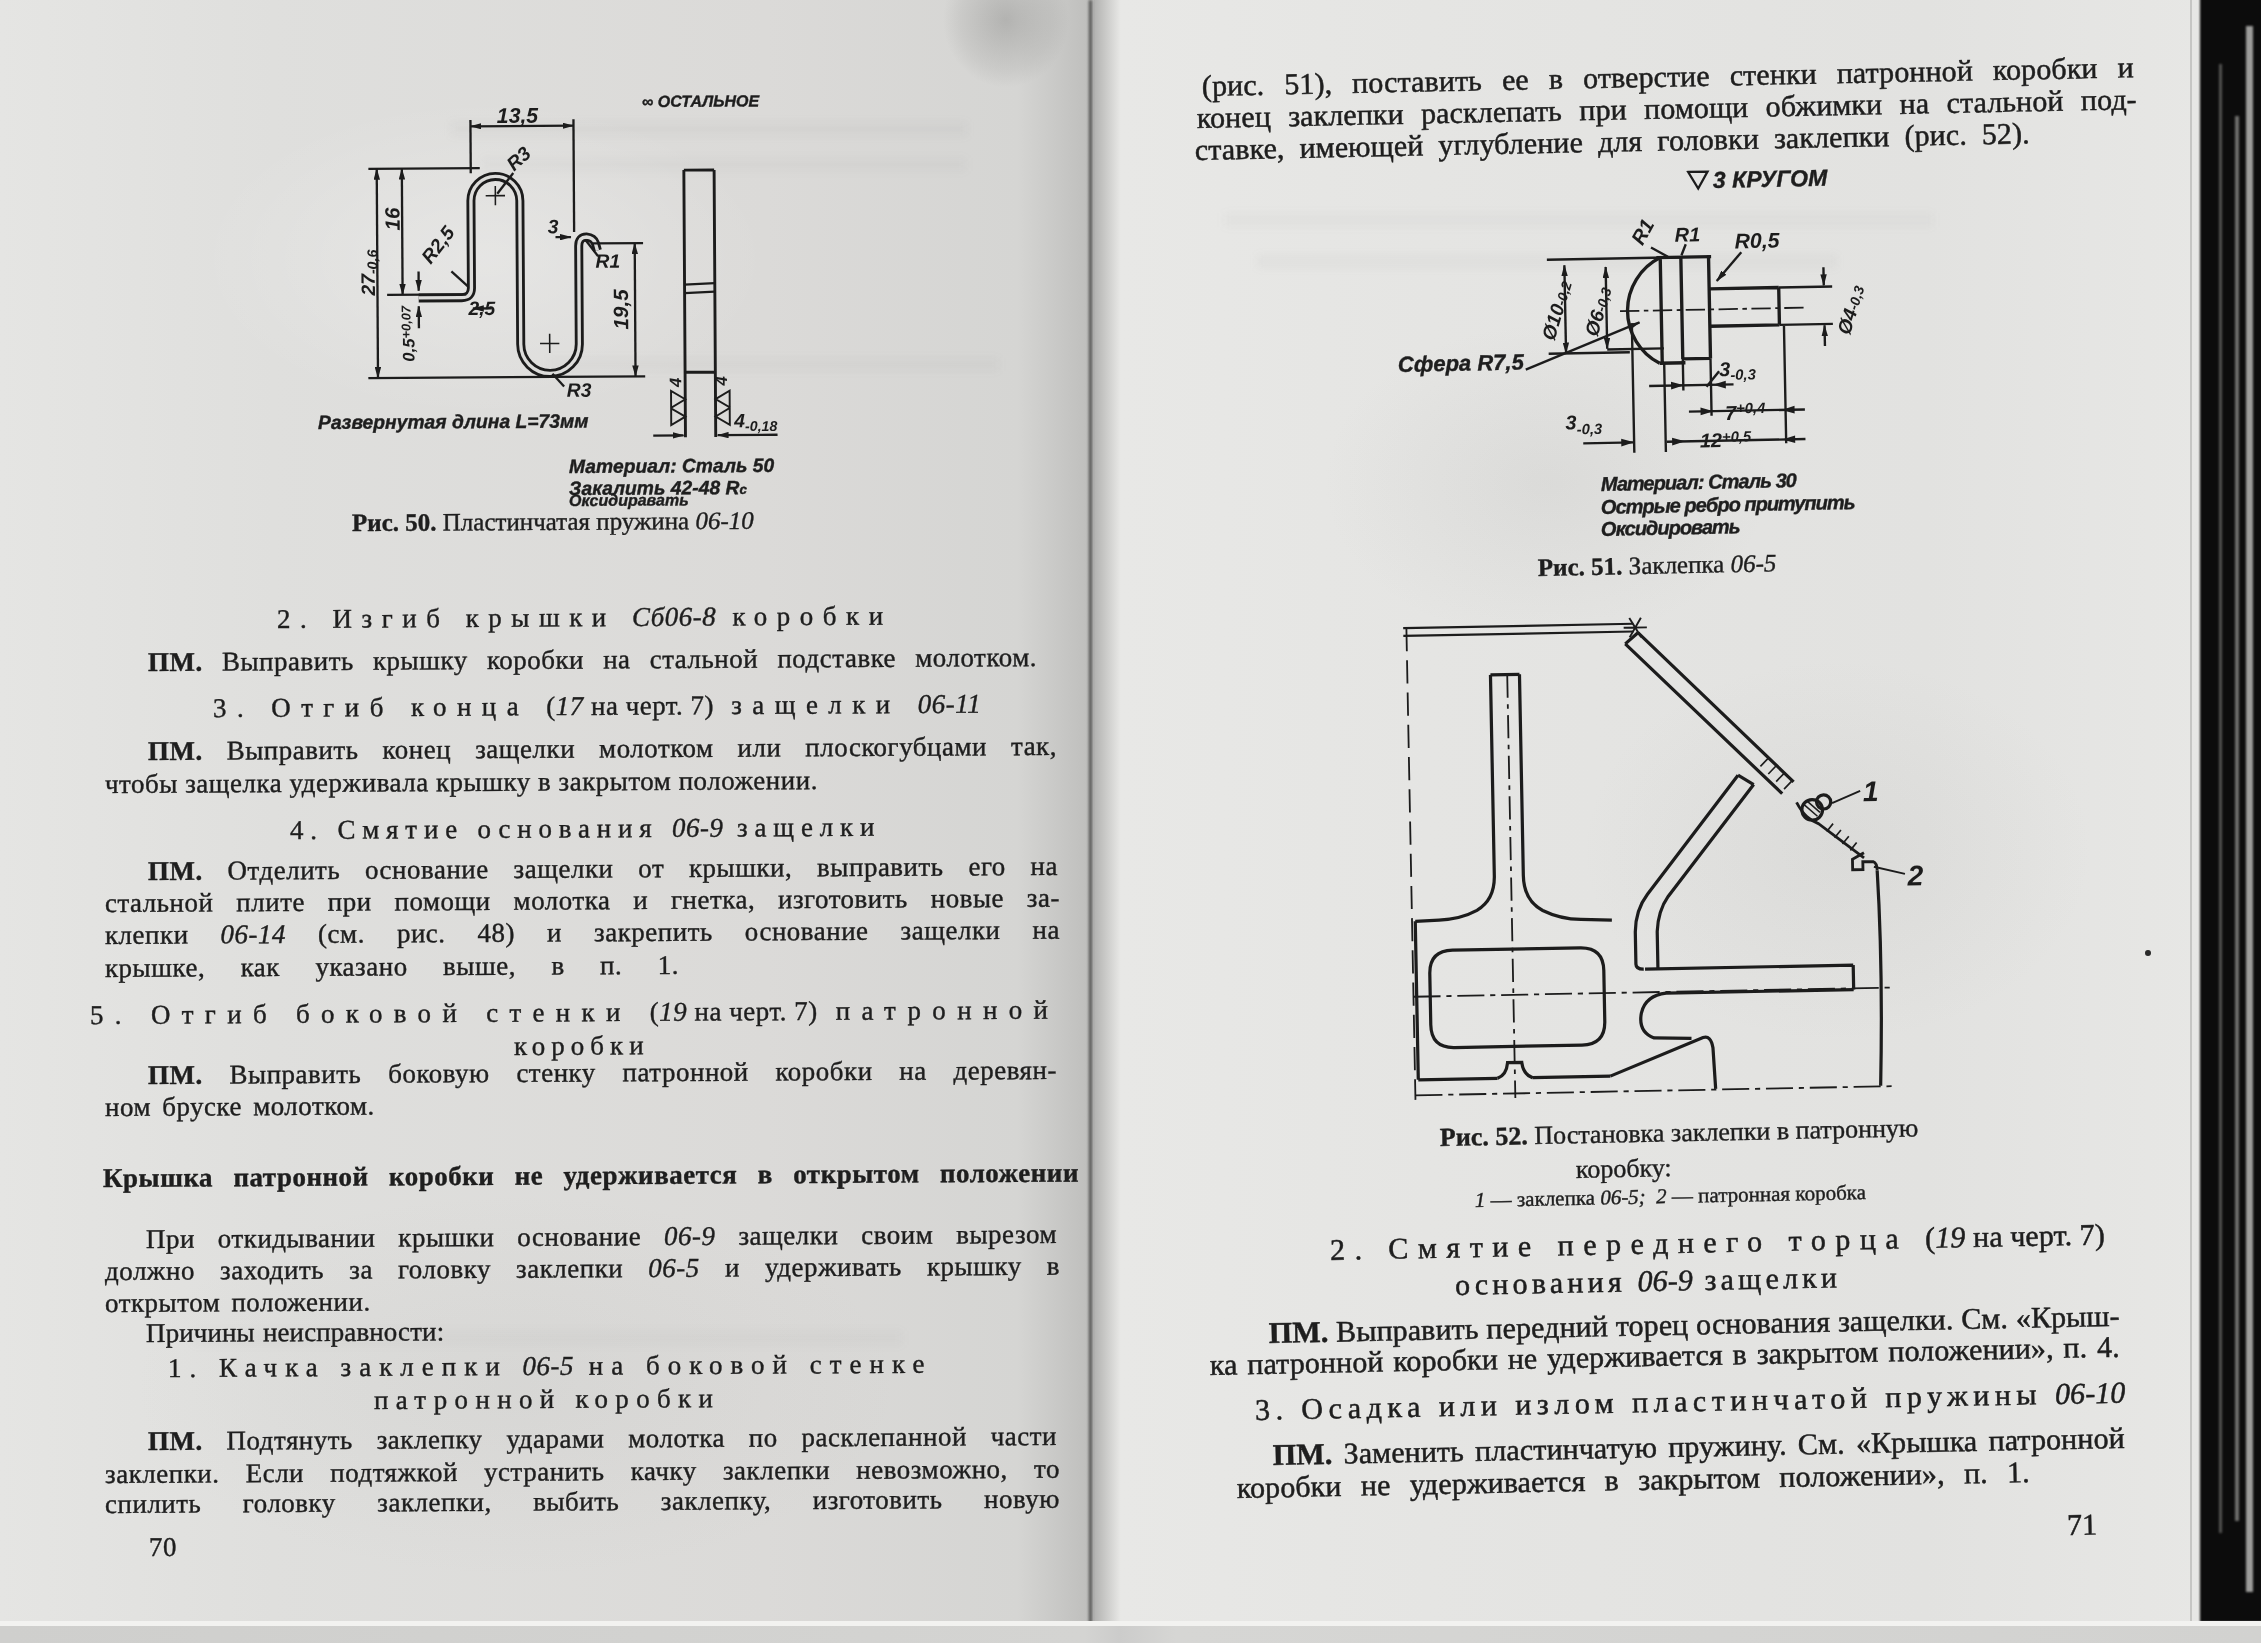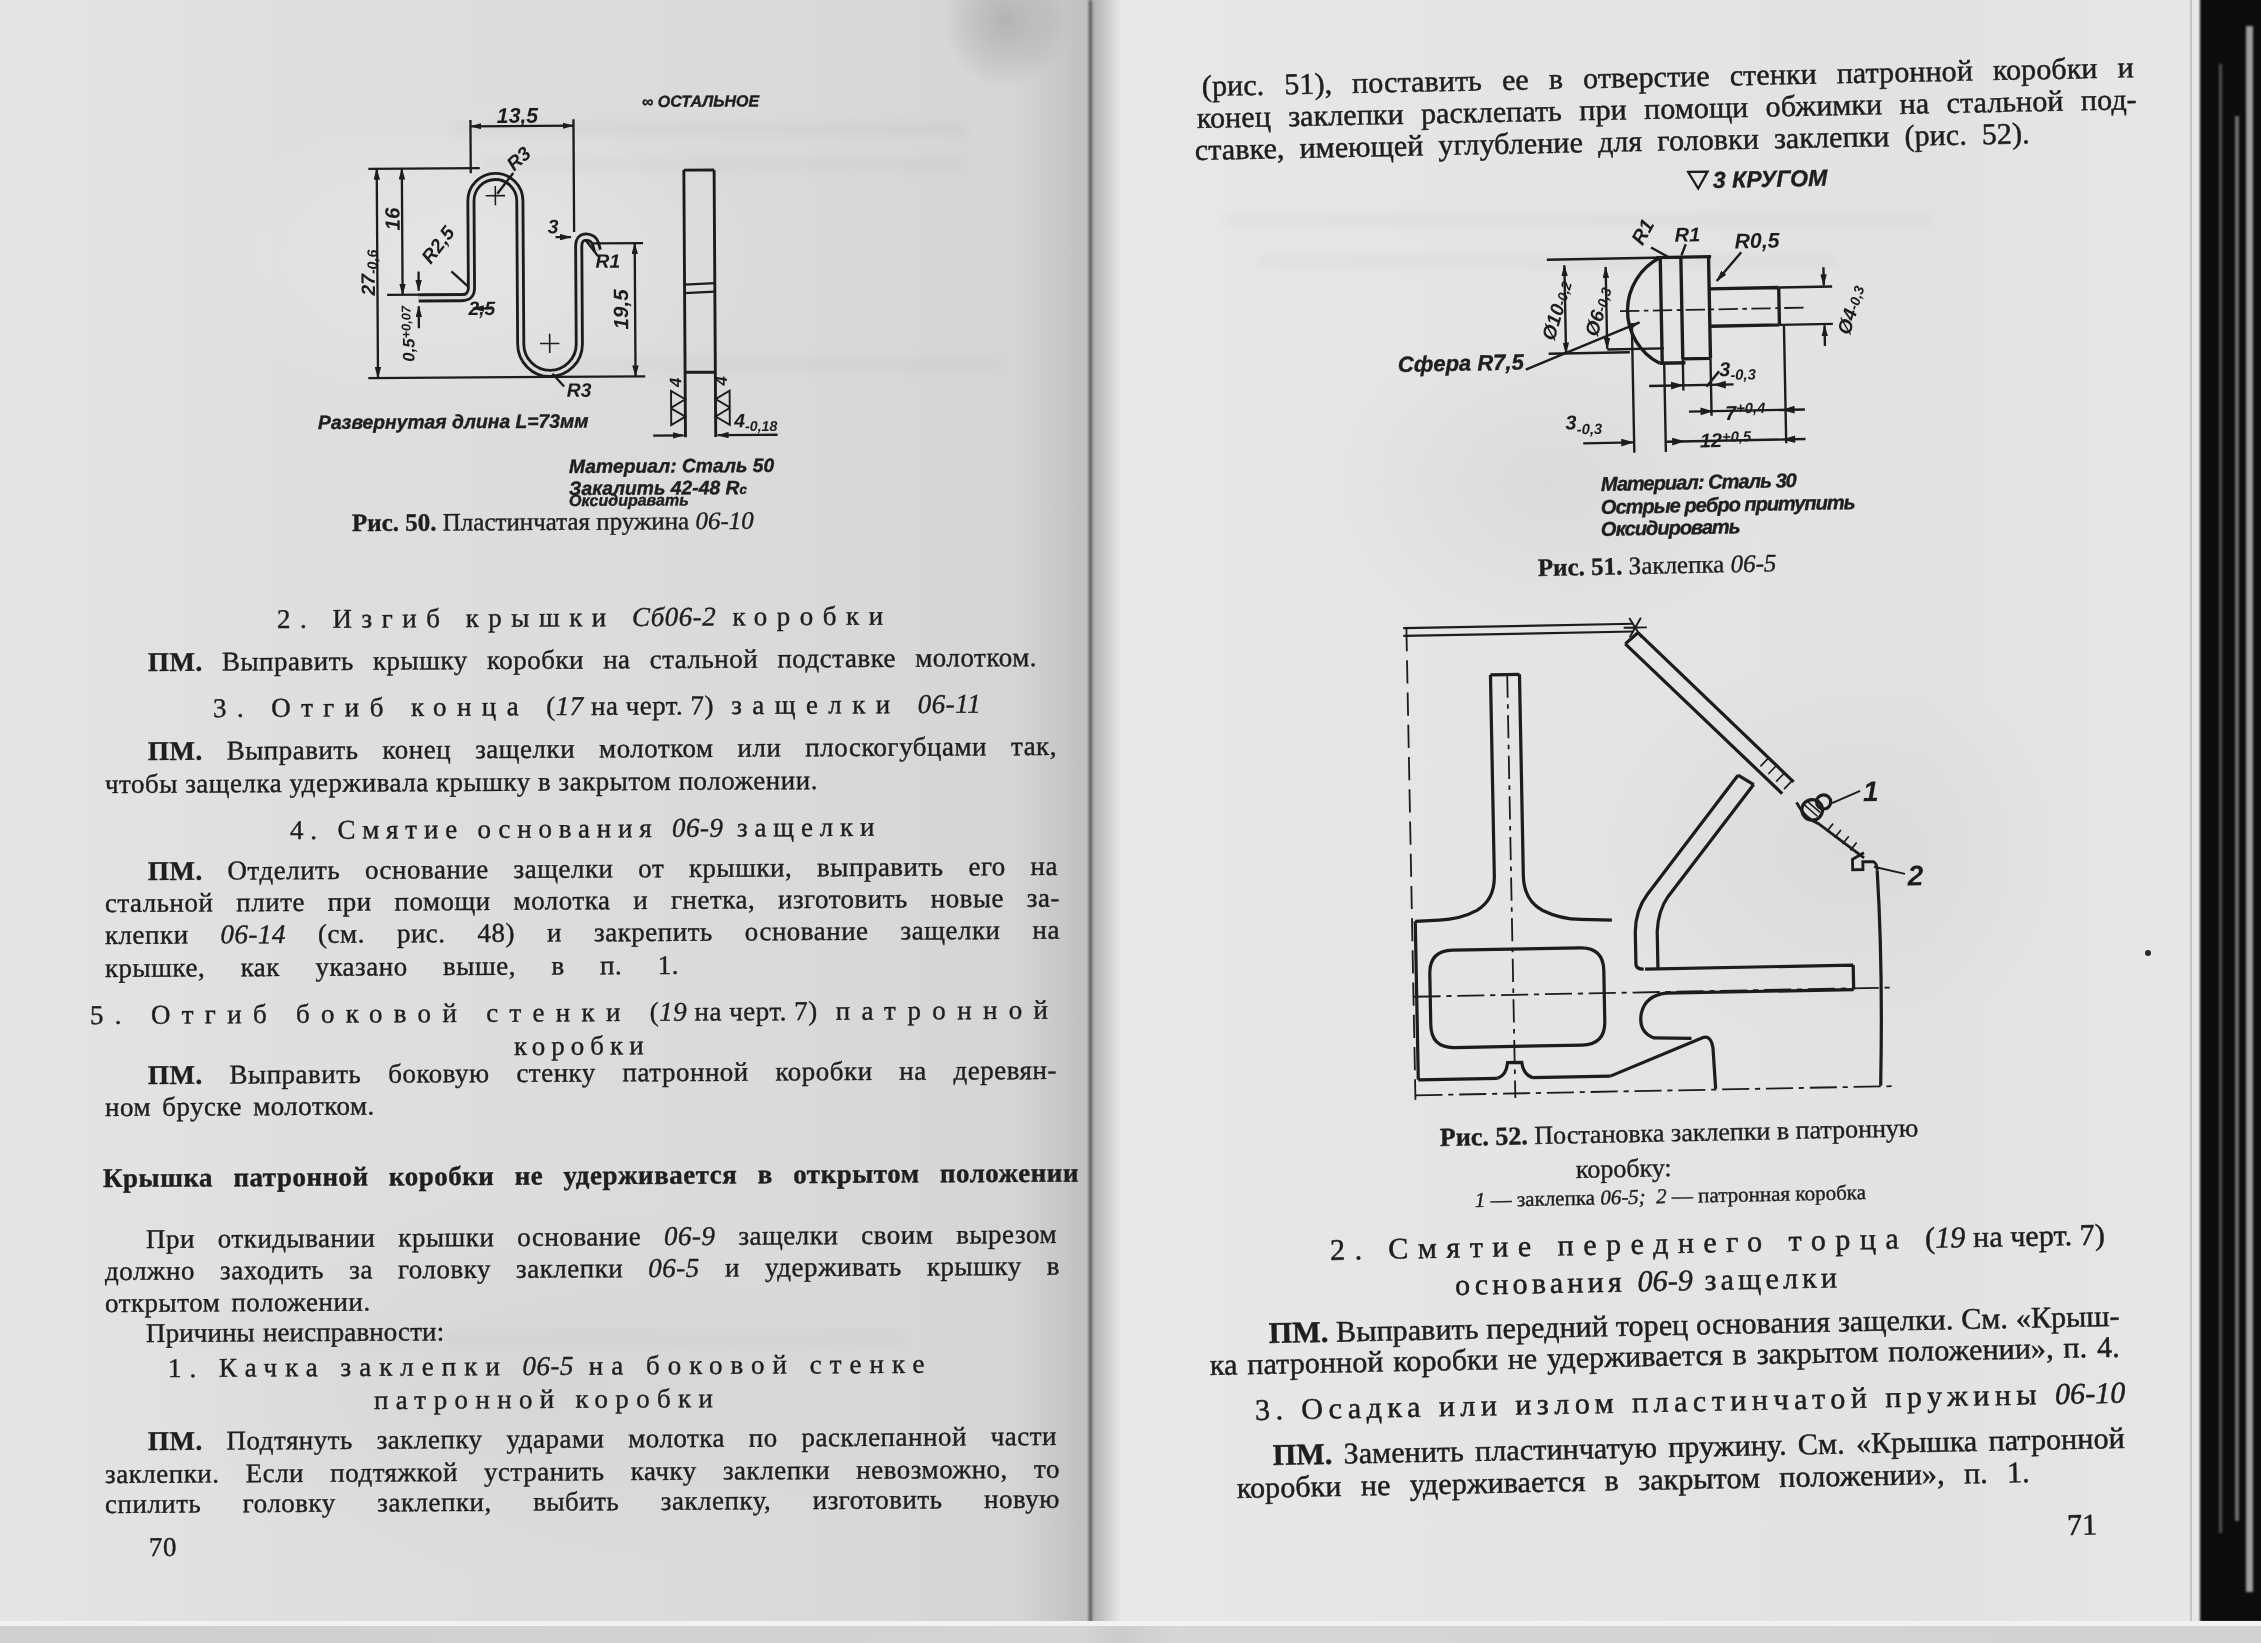--- a/index.html
+++ b/index.html
@@ -52,21 +52,21 @@
 <div style="position:absolute;left:483px;top:158px;width:483px;height:13px;background:rgba(110,110,108,0.045);filter:blur(4.5px);"></div>
 <div style="position:absolute;left:548px;top:358px;width:451px;height:13px;background:rgba(110,110,108,0.04);filter:blur(4.5px);"></div>
 <div style="position:absolute;left:193px;top:1331px;width:709px;height:14px;background:rgba(110,110,108,0.045);filter:blur(4.5px);"></div>
 <div style="position:absolute;left:1224px;top:213px;width:709px;height:14px;background:rgba(110,110,108,0.04);filter:blur(4.5px);"></div>
 <div style="position:absolute;left:1257px;top:255px;width:580px;height:13px;background:rgba(110,110,108,0.05);filter:blur(4.5px);"></div>
 <div class="mot" style="position:absolute;left:1321px;top:322px;width:451px;height:322px;background:radial-gradient(ellipse at 50% 50%,rgba(150,150,148,0.12),transparent 70%);"></div>
 <div class="mot" style="position:absolute;left:1579px;top:657px;width:516px;height:387px;background:radial-gradient(ellipse at 50% 50%,rgba(150,150,148,0.10),transparent 70%);"></div>
 <div class="mot" style="position:absolute;left:193px;top:97px;width:580px;height:322px;background:radial-gradient(ellipse at 50% 50%,rgba(255,255,255,0.25),transparent 70%);"></div>
 <div class="mot" style="position:absolute;left:129px;top:1192px;width:773px;height:387px;background:radial-gradient(ellipse at 50% 50%,rgba(160,160,158,0.10),transparent 70%);"></div>
 
-<div class="t s43 rl" style="left:277px;top:604px;"><span style="letter-spacing:9.5px;">2. Изгиб крышки </span><i>Сб06-2</i><span style="letter-spacing:9.5px;"> коробки</span></div>
+<div class="t s43 rl" style="left:277px;top:604px;"><span style="letter-spacing:9.5px;">2. Изгиб крышки </span><i>Сб06-8</i><span style="letter-spacing:9.5px;"> коробки</span></div>
 <div class="t s43 rl j" style="left:148px;top:647px;width:889px;"><b>ПМ.</b> Выправить крышку коробки на стальной подставке молотком.</div>
 <div class="t s43 rl" style="left:213px;top:693px;"><span style="letter-spacing:10.4px;">3. Отгиб конца </span>(<i>17</i> на черт. 7)<span style="letter-spacing:10.4px;"> защелки </span><i>06-11</i></div>
 <div class="t s43 rl j" style="left:148px;top:736px;width:909px;"><b>ПМ.</b> Выправить конец защелки молотком или плоскогубцами так,</div>
 <div class="t s43 rl" style="left:105px;top:769px;">чтобы защелка удерживала крышку в закрытом положении.</div>
 <div class="t s43 rl" style="left:290px;top:815px;"><span style="letter-spacing:6.8px;">4. Смятие основания </span><i>06-9</i><span style="letter-spacing:6.8px;"> защелки</span></div>
 <div class="t s43 rl j" style="left:148px;top:856px;width:910px;"><b>ПМ.</b> Отделить основание защелки от крышки, выправить его на</div>
 <div class="t s43 rl j" style="left:105px;top:888px;width:955px;">стальной плите при помощи молотка и гнетка, изготовить новые за-</div>
 <div class="t s43 rl j" style="left:105px;top:920px;width:955px;">клепки <i>06-14</i> (см. рис. 48) и закрепить основание защелки на</div>
 <div class="t s43 rl j" style="left:105px;top:953px;width:574px;">крышке, как указано выше, в п. 1.</div>
 <div class="t s43 rl" style="left:90px;top:1000px;"><span style="letter-spacing:11.3px;">5. Отгиб боковой стенки </span>(<i>19</i> на черт. 7)<span style="letter-spacing:11.3px;"> патронной</span></div>

